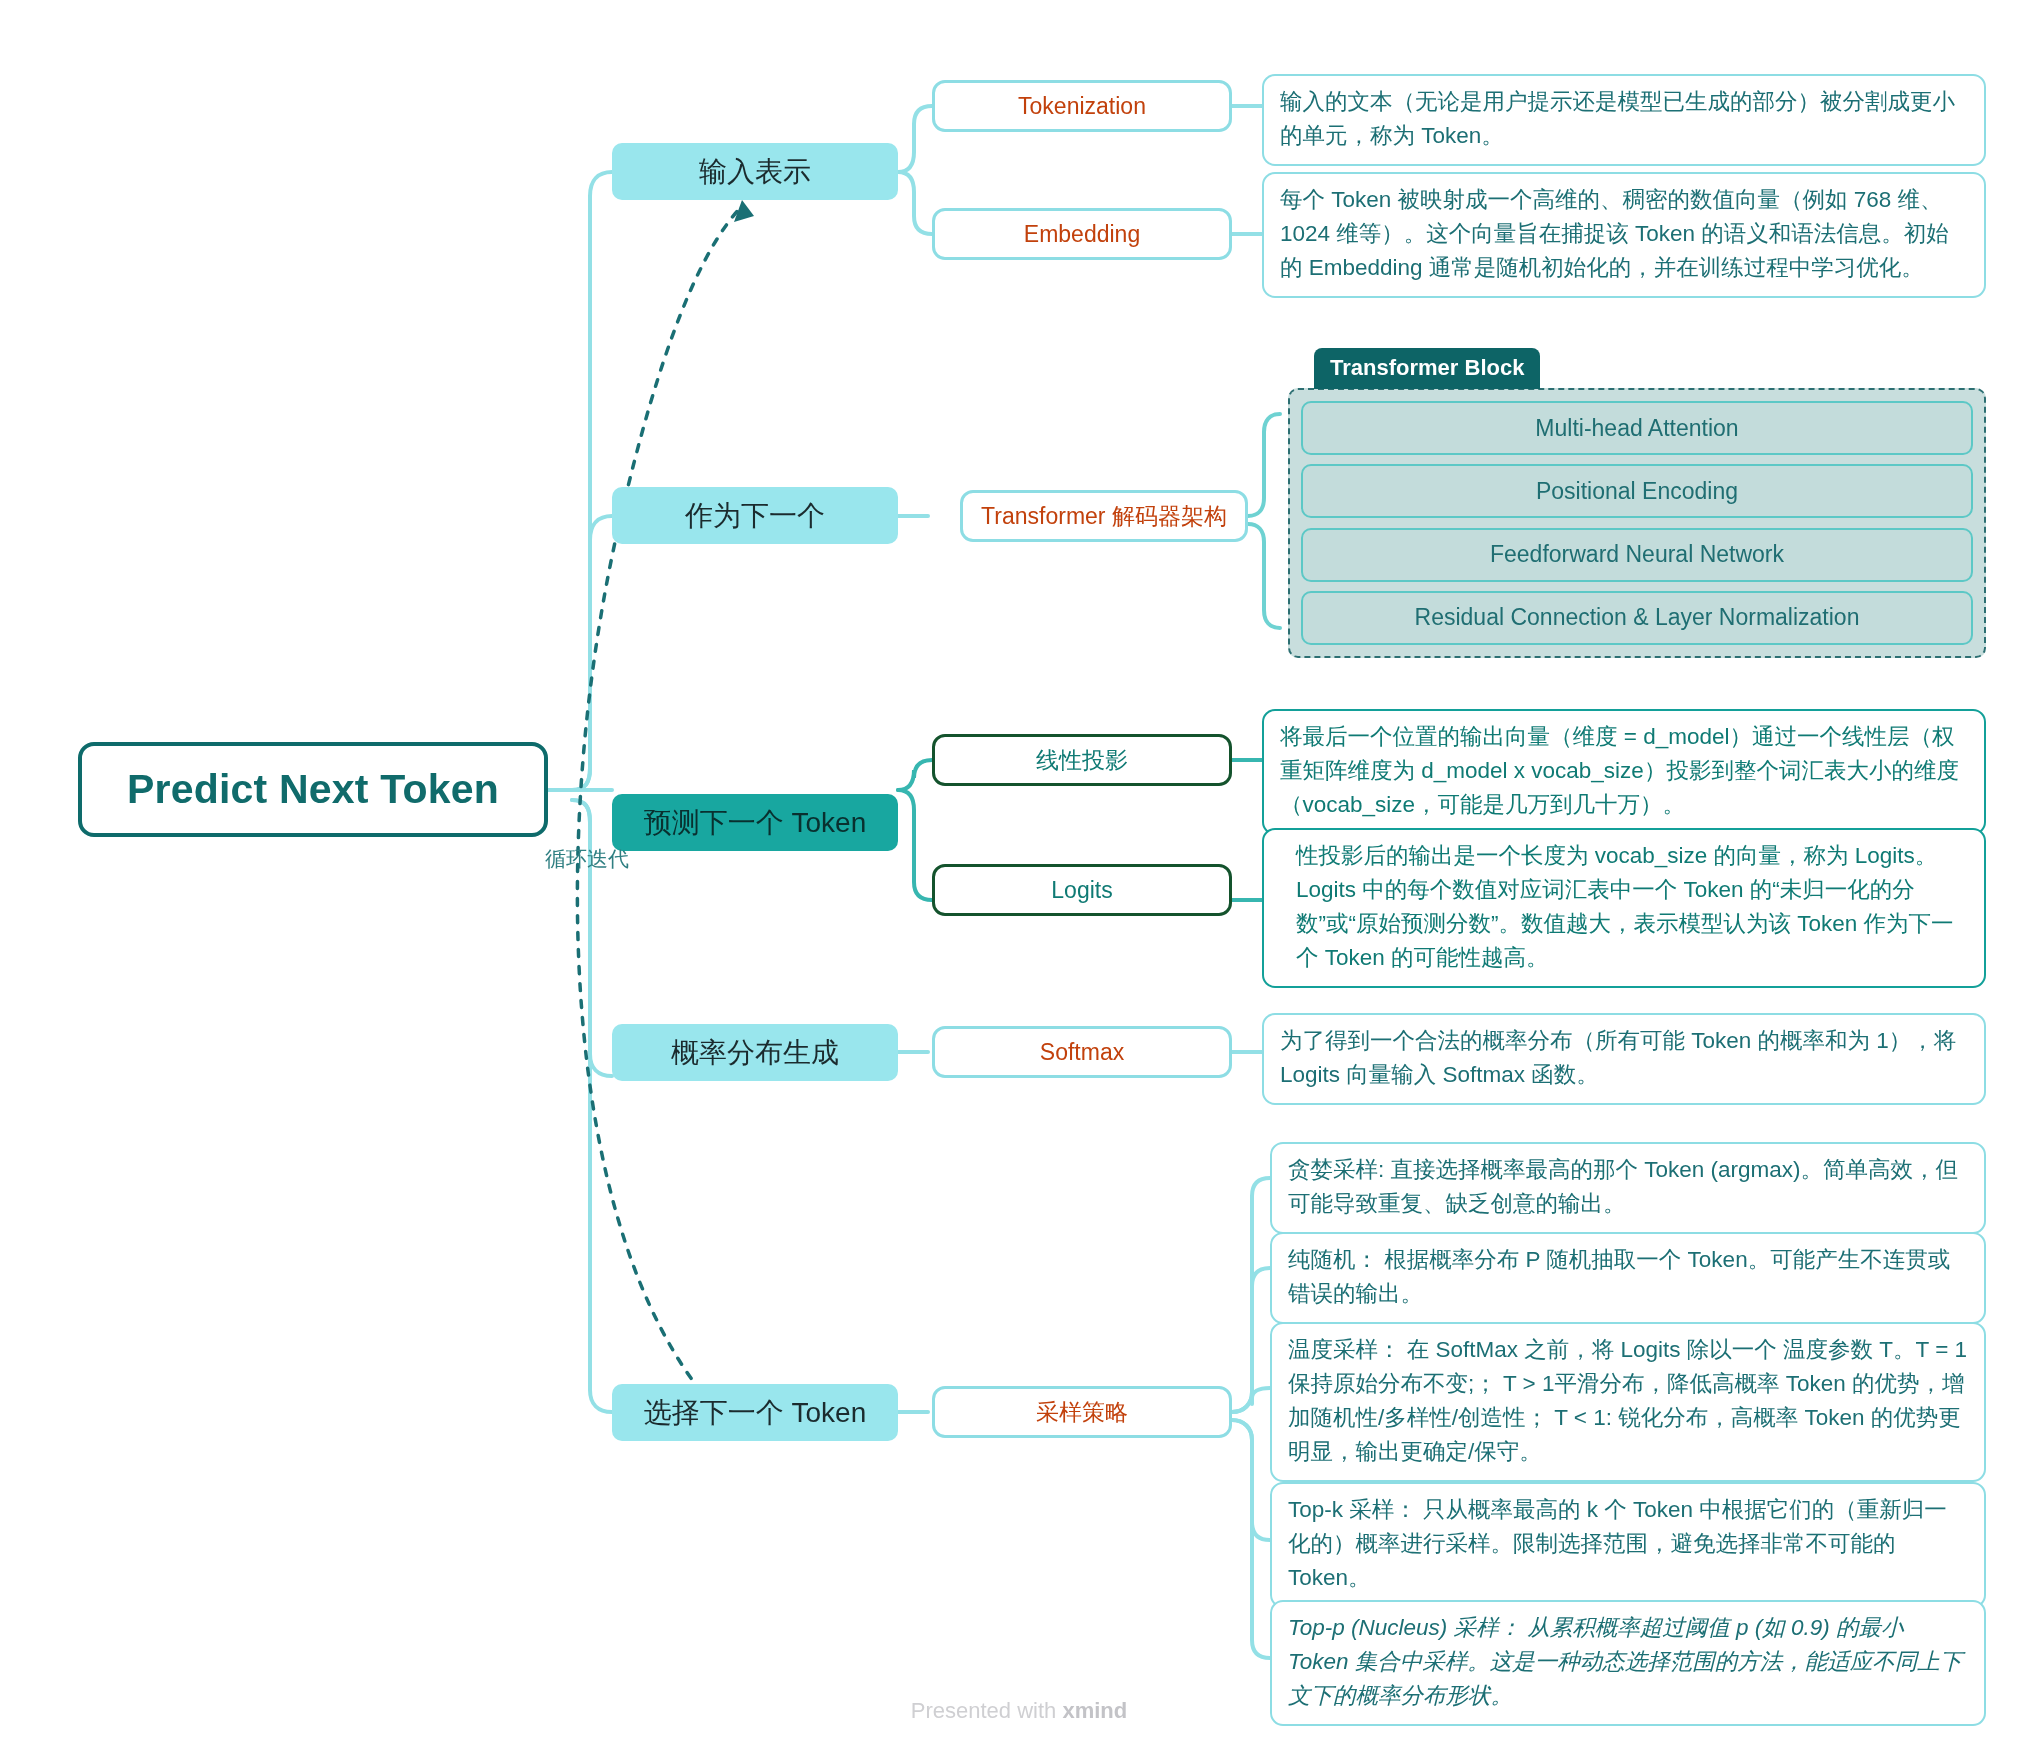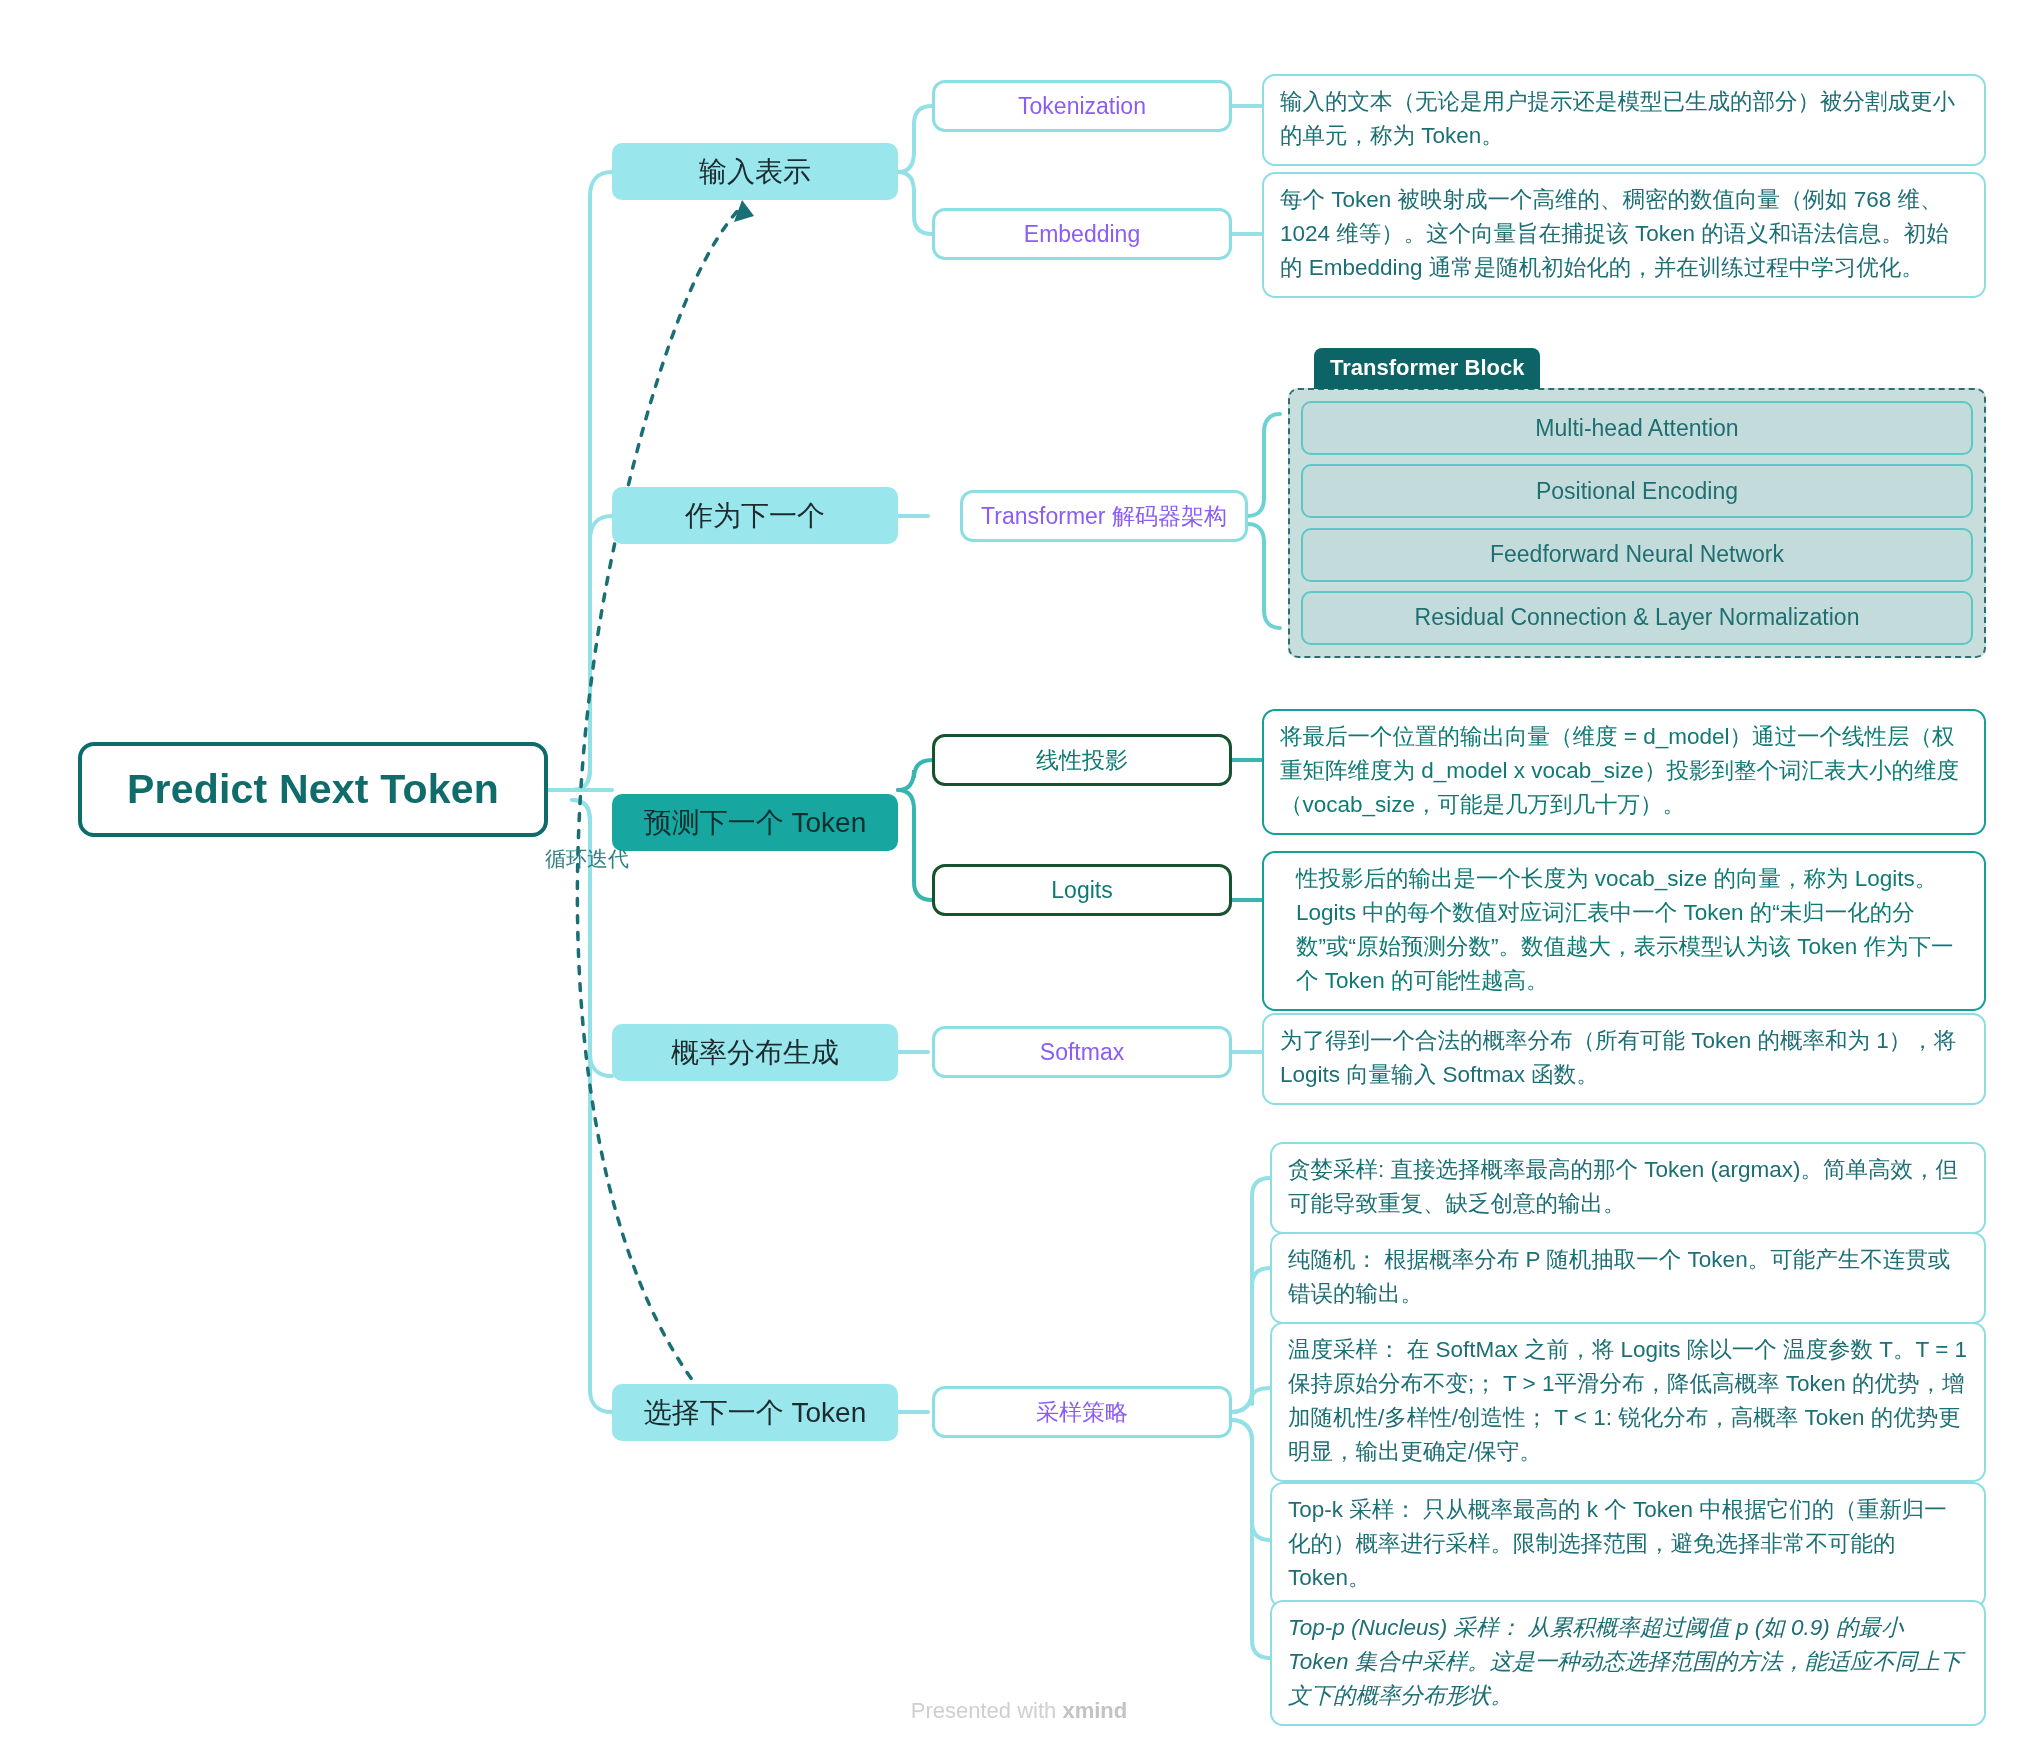--- a/index.html
+++ b/index.html
@@ -55,21 +55,21 @@
   .l2 {
     position: absolute;
     height: 52px;
     border-radius: 13px;
     background: #ffffff;
     display: flex; align-items: center; justify-content: center;
     font-size: 23px;
     white-space: nowrap;
     z-index: 5;
   }
-  .l2.light { border: 3px solid #8ddde4; color: #8b5cf6; }
+  .l2.light { border: 3px solid #8ddde4; color: #c2410c; }
   .l2.dark  { border: 3px solid #14532d; color: #0f7a74; }
 
   
   .leaf {
     position: absolute;
     border-radius: 13px;
     background: #ffffff;
     font-size: 22.5px;
     line-height: 34px;
     padding: 9px 16px 11px 16px;
@@ -244,21 +244,21 @@
   </div>
 
   <div class="l2 dark" style="left:932px; top:734px; width:300px;">
     <span>线性投影</span>
   </div>
   <div class="leaf dark" style="left:1262px; top:709px; width:724px;">将最后一个位置的输出向量（维度 = d_model）通过一个线性层（权重矩阵维度为 d_model x vocab_size）投影到整个词汇表大小的维度（vocab_size，可能是几万到几十万）。</div>
 
   <div class="l2 dark" style="left:932px; top:864px; width:300px;">
     <span>Logits</span>
   </div>
-  <div class="leaf dark" style="left:1262px; top:851px; width:724px;padding-left:32px;">性投影后的输出是一个长度为 vocab_size 的向量，称为 Logits。Logits 中的每个数值对应词汇表中一个 Token 的“未归一化的分数”或“原始预测分数”。数值越大，表示模型认为该 Token 作为下一个 Token 的可能性越高。</div>
+  <div class="leaf dark" style="left:1262px; top:828px; width:724px;padding-left:32px;">性投影后的输出是一个长度为 vocab_size 的向量，称为 Logits。Logits 中的每个数值对应词汇表中一个 Token 的“未归一化的分数”或“原始预测分数”。数值越大，表示模型认为该 Token 作为下一个 Token 的可能性越高。</div>
 
   <div class="l1 cyan" style="left:612px; top:1024px; width:286px;">
     <span>概率分布生成</span>
   </div>
 
   <div class="l2 light" style="left:932px; top:1026px; width:300px;">
     <span>Softmax</span>
   </div>
   <div class="leaf light" style="left:1262px; top:1013px; width:724px;">为了得到一个合法的概率分布（所有可能 Token 的概率和为 1），将 Logits 向量输入 Softmax 函数。</div>
 

